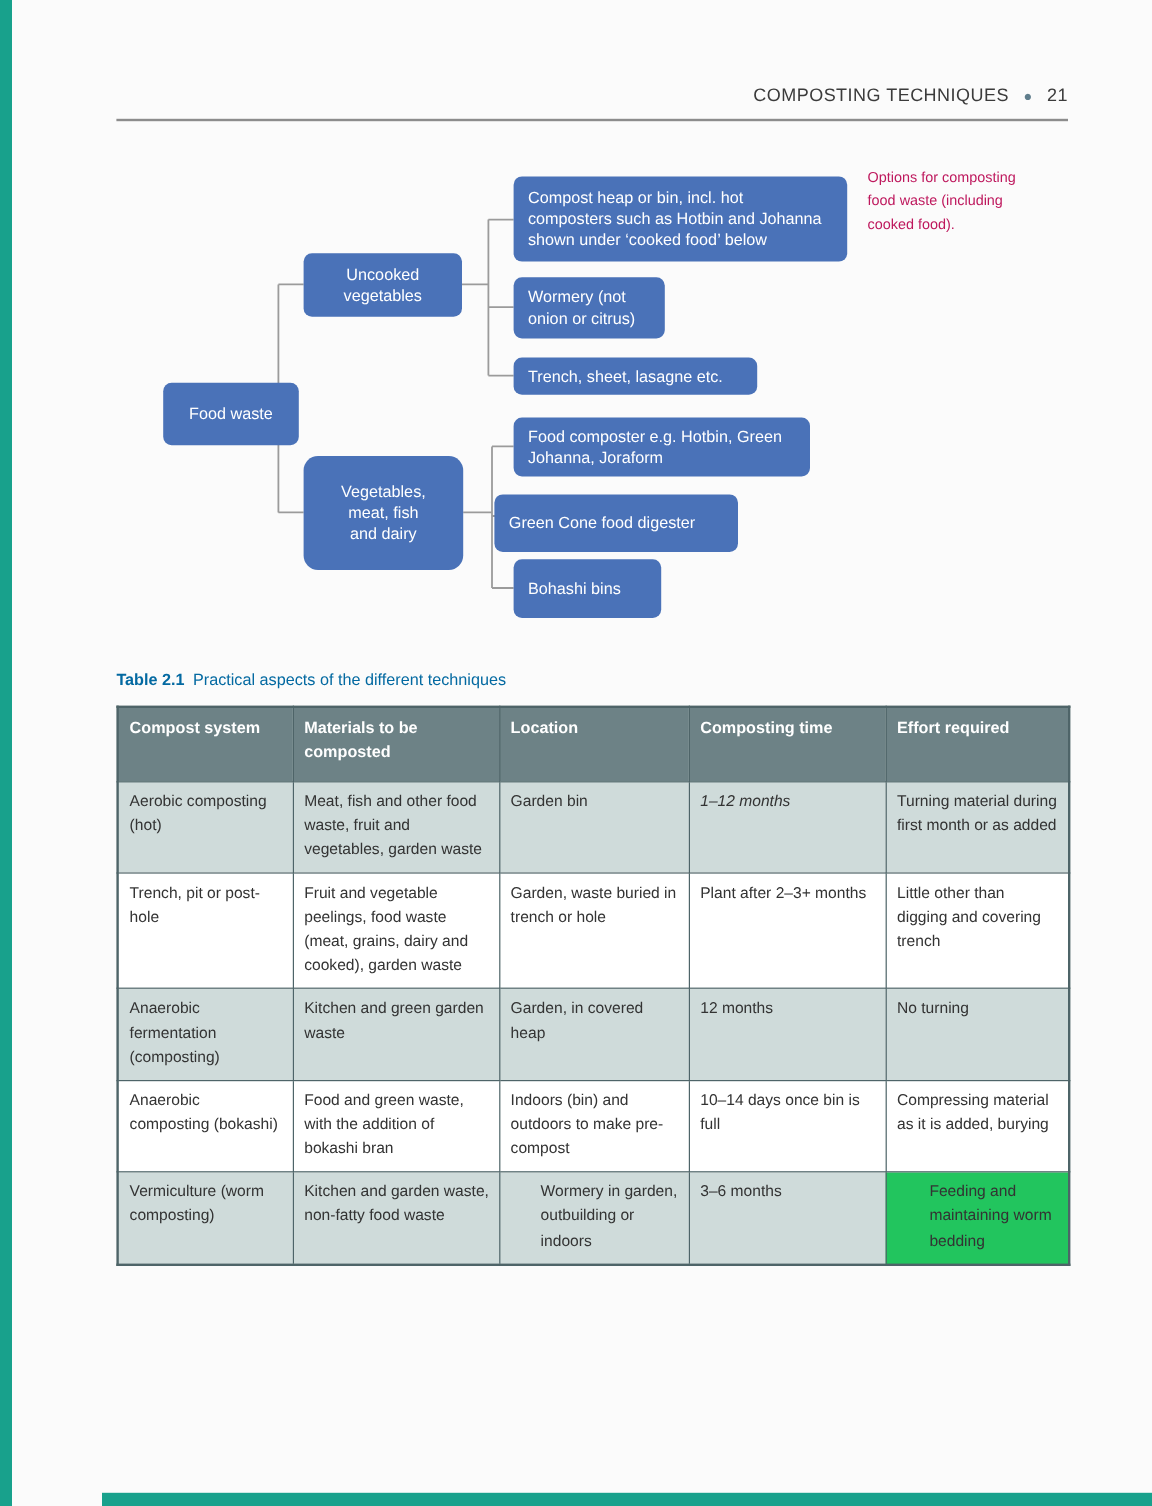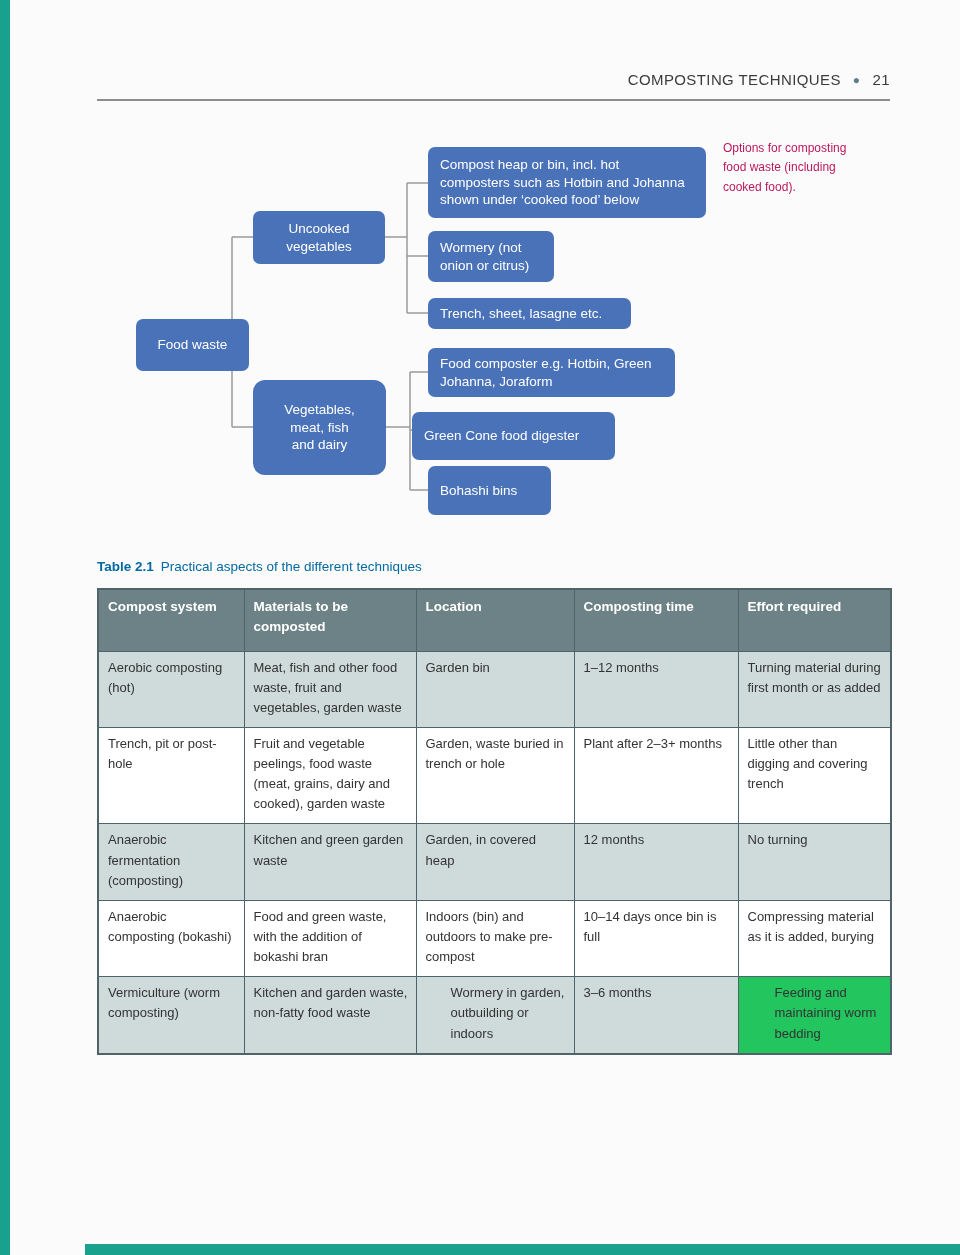--- a/index.html
+++ b/index.html
@@ -128,21 +128,21 @@
         <th style="background: rgb(109, 130, 134);">Location</th>
         <th style="background: rgb(109, 130, 134);">Composting time</th>
         <th style="background: rgb(109, 130, 134);">Effort required</th>
       </tr>
     </thead>
     <tbody>
       <tr class="alt">
         <td style="background: rgb(207, 219, 218);">Aerobic composting (hot)</td>
         <td style="background: rgb(207, 219, 218);">Meat, fish and other food waste, fruit and vegetables, garden waste</td>
         <td style="background: rgb(207, 219, 218);">Garden bin</td>
-        <td style="background: rgb(207, 219, 218);">1–12 months</td>
+        <td style="background: rgb(207, 219, 218); font-style: italic;">1–12 months</td>
         <td style="background: rgb(207, 219, 218);">Turning material during first month or as added</td>
       </tr>
       <tr>
         <td>Trench, pit or post-hole</td>
         <td>Fruit and vegetable peelings, food waste (meat, grains, dairy and cooked), garden waste</td>
         <td>Garden, waste buried in trench or hole</td>
         <td>Plant after 2–3+ months</td>
         <td>Little other than digging and covering trench</td>
       </tr>
       <tr class="alt">

